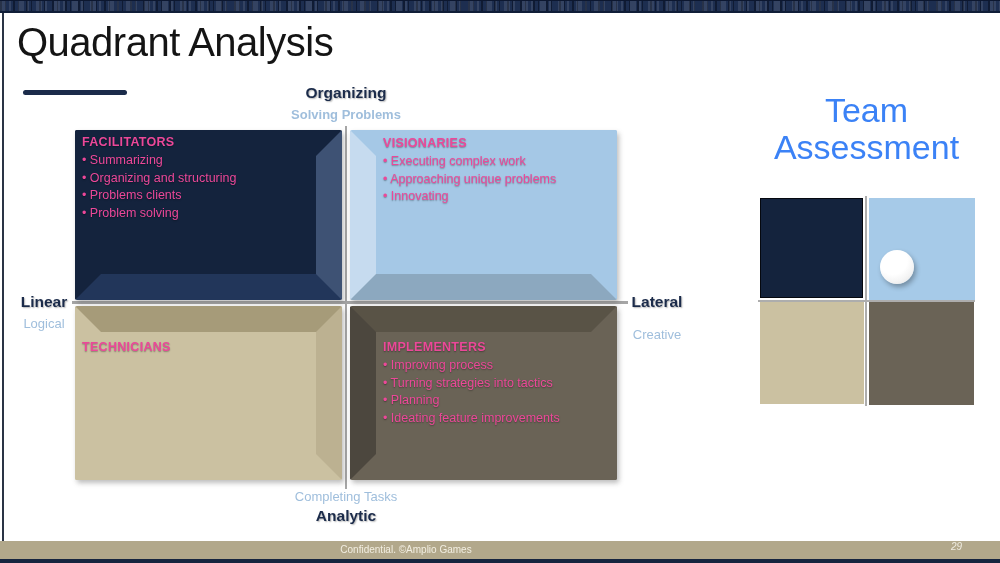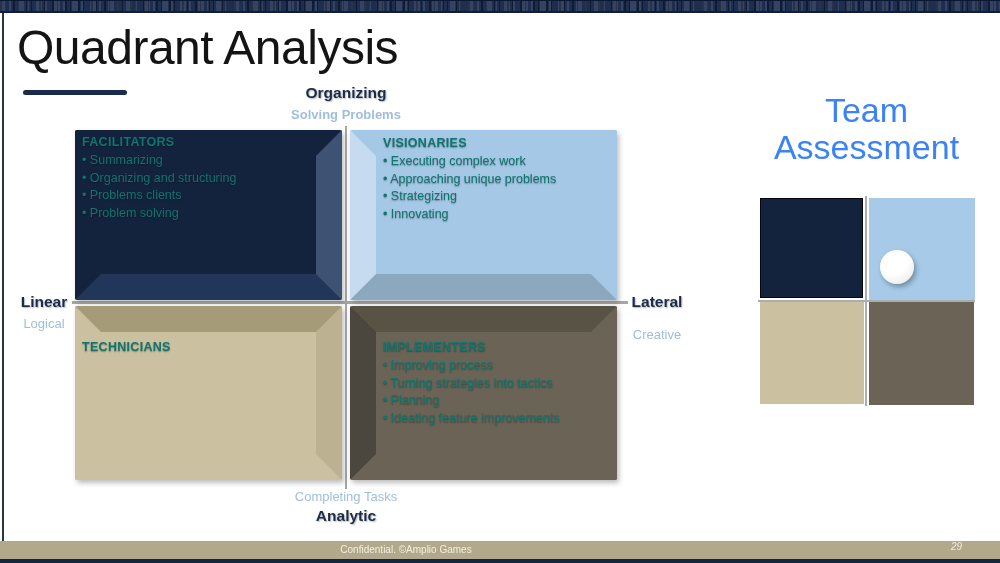--- a/index.html
+++ b/index.html
@@ -15,21 +15,21 @@
     background-image:
       linear-gradient(180deg, #0C1730 0, #0C1730 1.5px, rgba(0,0,0,0) 1.5px),
       linear-gradient(0deg, #101E38 0, #101E38 1.5px, rgba(0,0,0,0) 1.5px),
       repeating-linear-gradient(90deg, rgba(255,255,255,0.10) 0 6px, rgba(0,0,0,0) 6px 9px, rgba(255,255,255,0.10) 9px 11px, rgba(0,0,0,0) 11px 18px),
       repeating-linear-gradient(90deg, rgba(5,12,28,0.55) 0 2px, rgba(0,0,0,0) 2px 5px, rgba(5,12,28,0.55) 5px 6px, rgba(0,0,0,0) 6px 13px);
   }
   .left-edge { position:absolute; left:2px; top:13px; width:2px; height:528px; background:#2A3445; }
 
   .slide-title {
     position:absolute; left:17px; top:20px; margin:0;
-    font-size:48px; font-weight:400; color:#141414; letter-spacing:-0.5px;
+    font-size:40px; font-weight:400; color:#141414; letter-spacing:-0.5px;
   }
   .title-accent {
     position:absolute; left:23px; top:90px; width:104px; height:4.5px;
     background:#1B2B4A; border-radius:3px;
   }
 
   
   .axis-label { position:absolute; text-align:center; }
   .axis-main { font-size:15.5px; font-weight:bold; color:#1B2B4A; text-shadow:1px 1px 1.5px rgba(0,0,0,0.28); }
   .axis-sub  { font-size:13px; color:#9FBEDC; }
@@ -55,21 +55,21 @@
   }
   .quad-fac { left:75px;  top:130px; width:267px; height:170px; background:#14233D;
               border-color:#14233D #3E5274 #22365A #14233D; }
   .quad-vis { left:350px; top:130px; width:267px; height:170px; background:#A5C8E6;
               border-color:#A5C8E6 #A5C8E6 #8CA8BF #C6DBEF; }
   .quad-tec { left:75px;  top:306px; width:267px; height:174px; background:#CBC1A1;
               border-color:#A69B79 #BCB191 #CBC1A1 #CBC1A1; }
   .quad-imp { left:350px; top:306px; width:267px; height:174px; background:#6A6356;
               border-color:#595346 #6A6356 #6A6356 #4C473E; }
 
-  .quad-text { position:absolute; width:245px; color:#0f766e; text-shadow:0 1px 1.5px rgba(0,0,0,0.35); }
+  .quad-text { position:absolute; width:245px; color:#ec4899; text-shadow:0 1px 1.5px rgba(0,0,0,0.35); }
   .text-fac { left:82px;  top:135px; }
   .text-vis { left:383px; top:136px; }
   .text-tec { left:82px;  top:340px; }
   .text-imp { left:383px; top:340px; }
   .quad-title { font-size:12.5px; font-weight:bold; letter-spacing:0.3px; margin-bottom:3px; }
   .quad-list  { list-style:none; margin:0; padding:0; font-size:12.5px; line-height:17.5px; }
 
   
   .ta-title {
     position:absolute; left:745px; top:92px; width:243px; text-align:center;
@@ -138,21 +138,20 @@
         <li>• Organizing and structuring</li>
         <li>• Problems clients</li>
         <li>• Problem solving</li>
       </ul>
   </div>
   <div class="quad-text text-vis">
     <div class="quad-title">VISIONARIES</div>
     <ul class="quad-list">
         <li>• Executing complex work</li>
         <li>• Approaching unique problems</li>
-        <li>• Strategizing</li>
         <li>• Innovating</li>
       </ul>
   </div>
   <div class="quad-text text-tec">
     <div class="quad-title">TECHNICIANS</div>
   </div>
   <div class="quad-text text-imp">
     <div class="quad-title">IMPLEMENTERS</div>
     <ul class="quad-list">
         <li>• Improving process</li>

